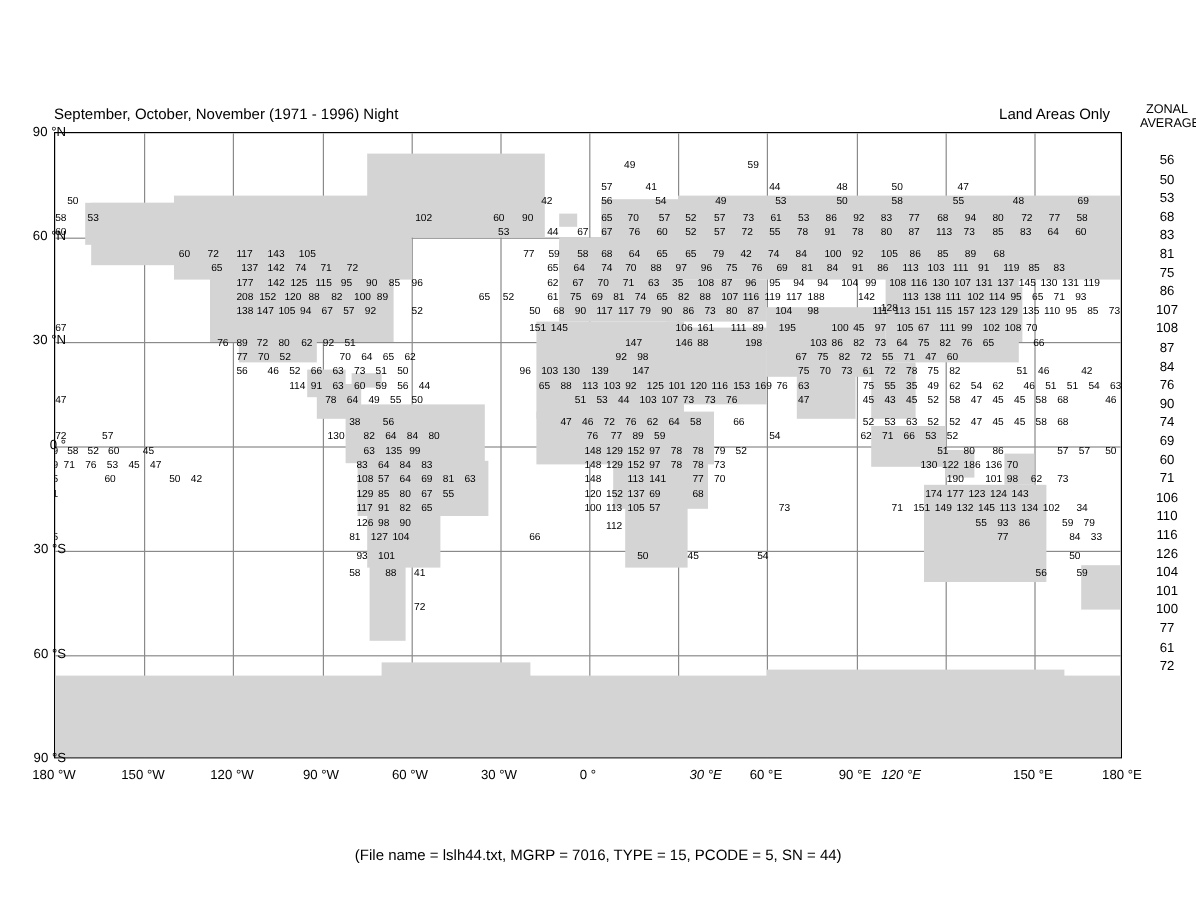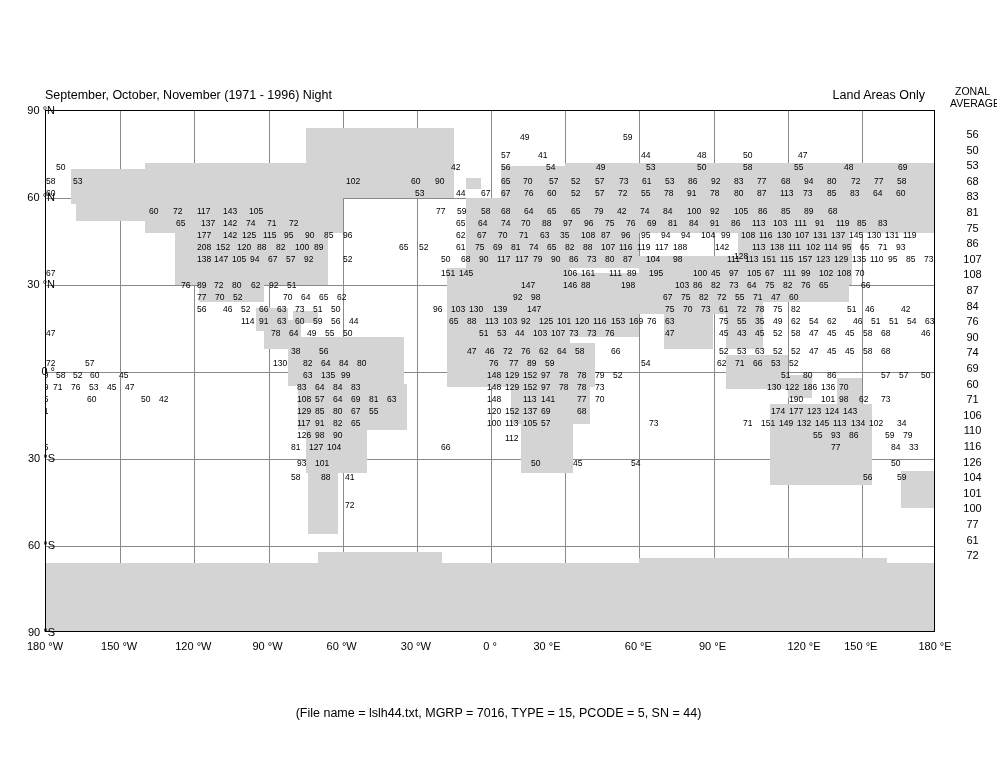--- a/index.html
+++ b/index.html
@@ -627,24 +627,24 @@
       <div class="ylab" style="top: 452px;">30 °S</div>
       <div class="ylab" style="top: 539px;">60 °S</div>
       <div class="ylab" style="top: 626px;">90 °S</div>
       <div class="xlab" style="left: 10px;">180 °W</div>
       <div class="xlab" style="left: 84.1667px;">150 °W</div>
       <div class="xlab" style="left: 158.333px;">120 °W</div>
       <div class="xlab" style="left: 232.5px;">90 °W</div>
       <div class="xlab" style="left: 306.667px;">60 °W</div>
       <div class="xlab" style="left: 380.833px;">30 °W</div>
       <div class="xlab" style="left: 455px;">0 °</div>
-      <div class="xlab" style="left: 512px;">30 °E</div>
+      <div class="xlab" style="left: 553px; font-style: italic;">30 °E</div>
       <div class="xlab" style="left: 603.333px;">60 °E</div>
       <div class="xlab" style="left: 677.5px;">90 °E</div>
-      <div class="xlab" style="left: 769px;">120 °E</div>
+      <div class="xlab" style="left: 716px; font-style: italic;">120 °E</div>
       <div class="xlab" style="left: 825.833px;">150 °E</div>
       <div class="xlab" style="left: 900px;">180 °E</div>
     </div>
   <div id="zonal-col">
       <div class="zval" style="top: 128px;">56</div>
       <div class="zval" style="top: 143.6px;">50</div>
       <div class="zval" style="top: 159.2px;">53</div>
       <div class="zval" style="top: 174.8px;">68</div>
       <div class="zval" style="top: 190.4px;">83</div>
       <div class="zval" style="top: 206px;">81</div>

